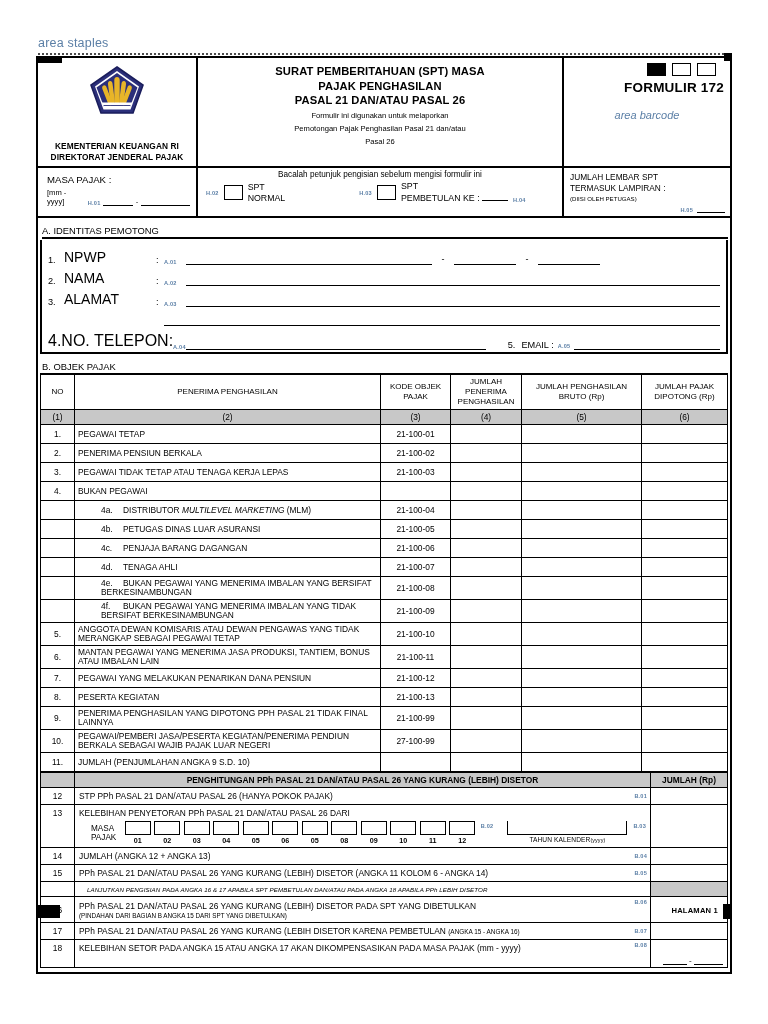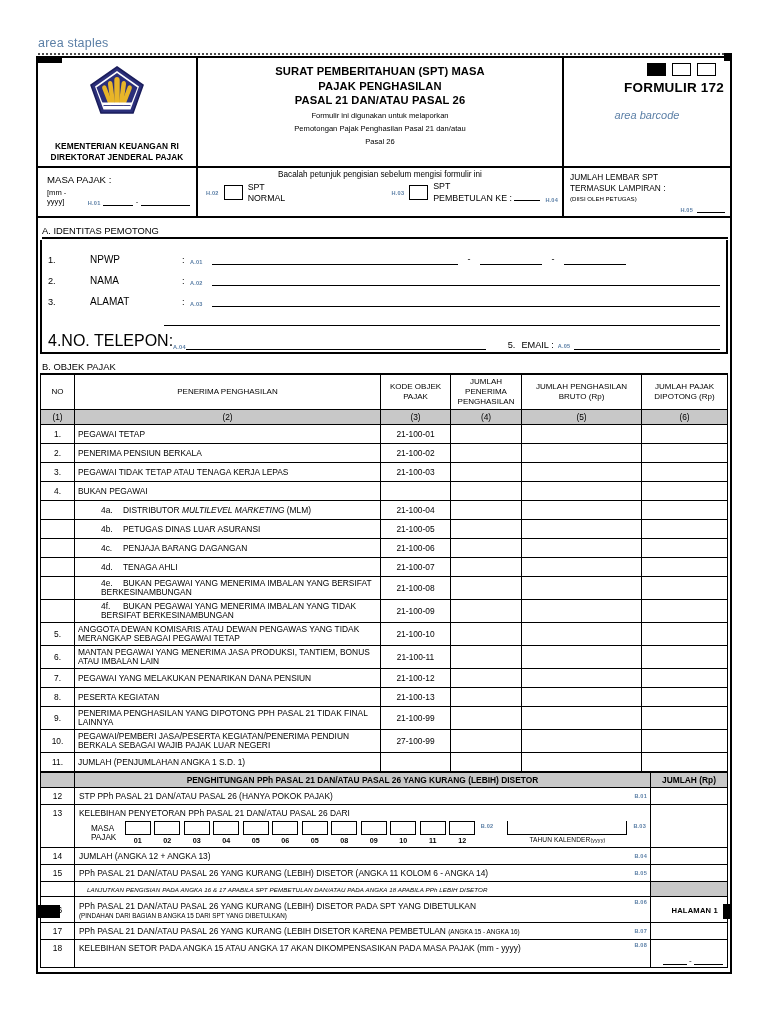--- a/index.html
+++ b/index.html
@@ -56,21 +56,21 @@
   .formulir { text-align: right; font-size: 13.5px; font-weight: bold; margin-top: 4px; letter-spacing: .2px; }
   .barcode-area { text-align: center; color: #5b7fa6; font-style: italic; font-size: 11px; margin-top: 14px; }
 
   
   .subhdr { display: flex; border-bottom: 2px solid #000; min-height: 44px; }
   .sub-masa { width: 160px; border-right: 2px solid #000; padding: 6px 6px 4px 9px; }
   .sub-masa .lbl { font-size: 9.6px; }
   .sub-masa .sml { font-size: 7.6px; margin-top: 3px; display: flex; align-items: flex-end; gap: 3px; }
   .sub-spt { flex: 1; border-right: 2px solid #000; padding: 2px 4px 3px; }
   .sub-spt .readnote { text-align: center; font-size: 8.2px; margin-bottom: 2px; }
-  .spt-opts { display: flex; align-items: center; padding-left: 4px; justify-content: space-between; }
+  .spt-opts { display: flex; align-items: center; padding-left: 4px; }
   .spt-one { display: flex; align-items: center; gap: 5px; }
   .spt-one.second { margin-left: 74px; }
   .chk { width: 19px; height: 15px; border: 1.5px solid #000; background: #fff; }
   .spt-txt { font-size: 8.8px; line-height: 11px; }
   .sub-right { width: 166px; padding: 4px 5px 3px 6px; position: relative; }
   .sub-right .l1 { font-size: 8.3px; line-height: 11px; }
   .sub-right .l2 { font-size: 6.1px; margin-top: 1px; }
 
   
   .fc { color: #5b7fa6; font-size: 5.6px; font-weight: bold; letter-spacing: .2px; }
@@ -81,21 +81,21 @@
   .sect {
     font-size: 9.4px; font-weight: normal; margin: 7px 0 1px 2px;
     border-bottom: 2px solid #000; padding-bottom: 1px; display: block;
   }
   .sect-wrap { position: relative; }
 
   
   .ident { border: 2px solid #000; border-top: none; padding: 4px 0 2px; }
   .idrow { display: flex; align-items: flex-end; padding: 0 6px; height: 21px; }
   .idrow .n { width: 16px; font-size: 9.2px; }
-  .idrow .k { width: 92px; font-size: 10px; margin-left: 26px; }
+  .idrow .k { width: 92px; font-size: 14px; }
   .idrow .c { width: 8px; font-size: 9.2px; }
   .idrow .code { width: 22px; }
   .idline { flex: 1; border-bottom: 1.4px solid #000; height: 14px; }
   .npwp-seg { display: flex; align-items: flex-end; flex: 1; gap: 0; }
   .npwp-seg .s1 { width: 246px; border-bottom: 1.4px solid #000; height: 14px; }
   .npwp-seg .dsh { width: 22px; text-align: center; font-size: 9px; padding-bottom: 1px; }
   .npwp-seg .s2 { width: 62px; border-bottom: 1.4px solid #000; height: 14px; }
   .npwp-seg .s3 { width: 62px; border-bottom: 1.4px solid #000; height: 14px; }
   .idrow-blank { height: 19px; padding: 0 6px; display:flex; align-items:flex-end; }
   .idrow-blank .sp { width: 116px; }
@@ -459,21 +459,21 @@
             <tr class="r-two">
               <td class="c-no">10.</td>
               <td class="c-nm">PEGAWAI/PEMBERI JASA/PESERTA KEGIATAN/PENERIMA PENDIUN BERKALA SEBAGAI WAJIB PAJAK LUAR NEGERI</td>
               <td class="c-kd">27-100-99</td>
               <td class="c-jp"></td>
               <td class="c-br"></td>
               <td class="c-dp"></td>
             </tr>
             <tr class="r-tall">
               <td class="c-no">11.</td>
-              <td class="c-nm">JUMLAH (PENJUMLAHAN ANGKA 1 S.D. 1)</td>
+              <td class="c-nm">JUMLAH (PENJUMLAHAN ANGKA 9 S.D. 10)</td>
               <td class="c-kd"></td>
               <td class="c-jp"></td>
               <td class="c-br"></td>
               <td class="c-dp"></td>
             </tr>
           </tbody>
       </table>
 
       <table class="calc">
         <tbody>

